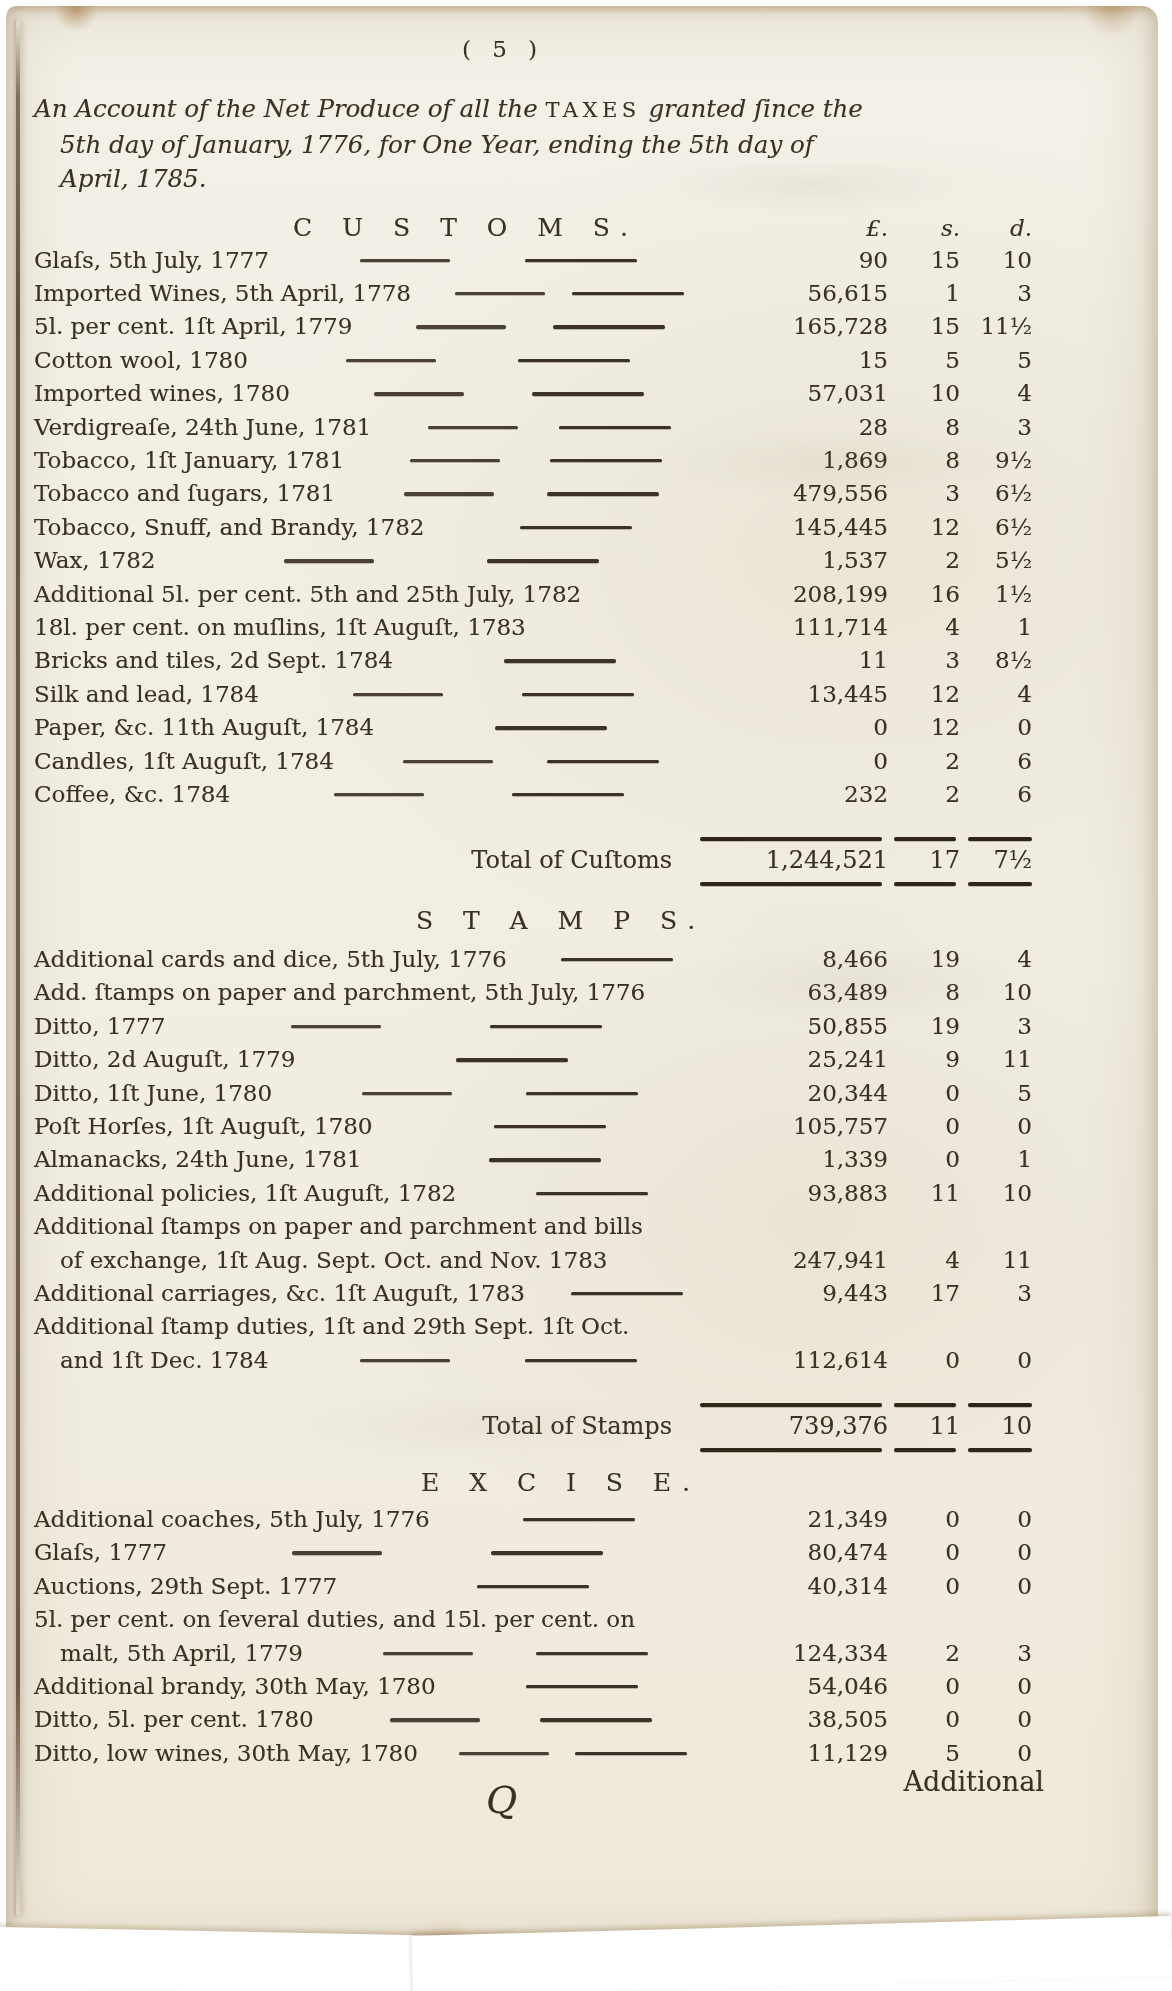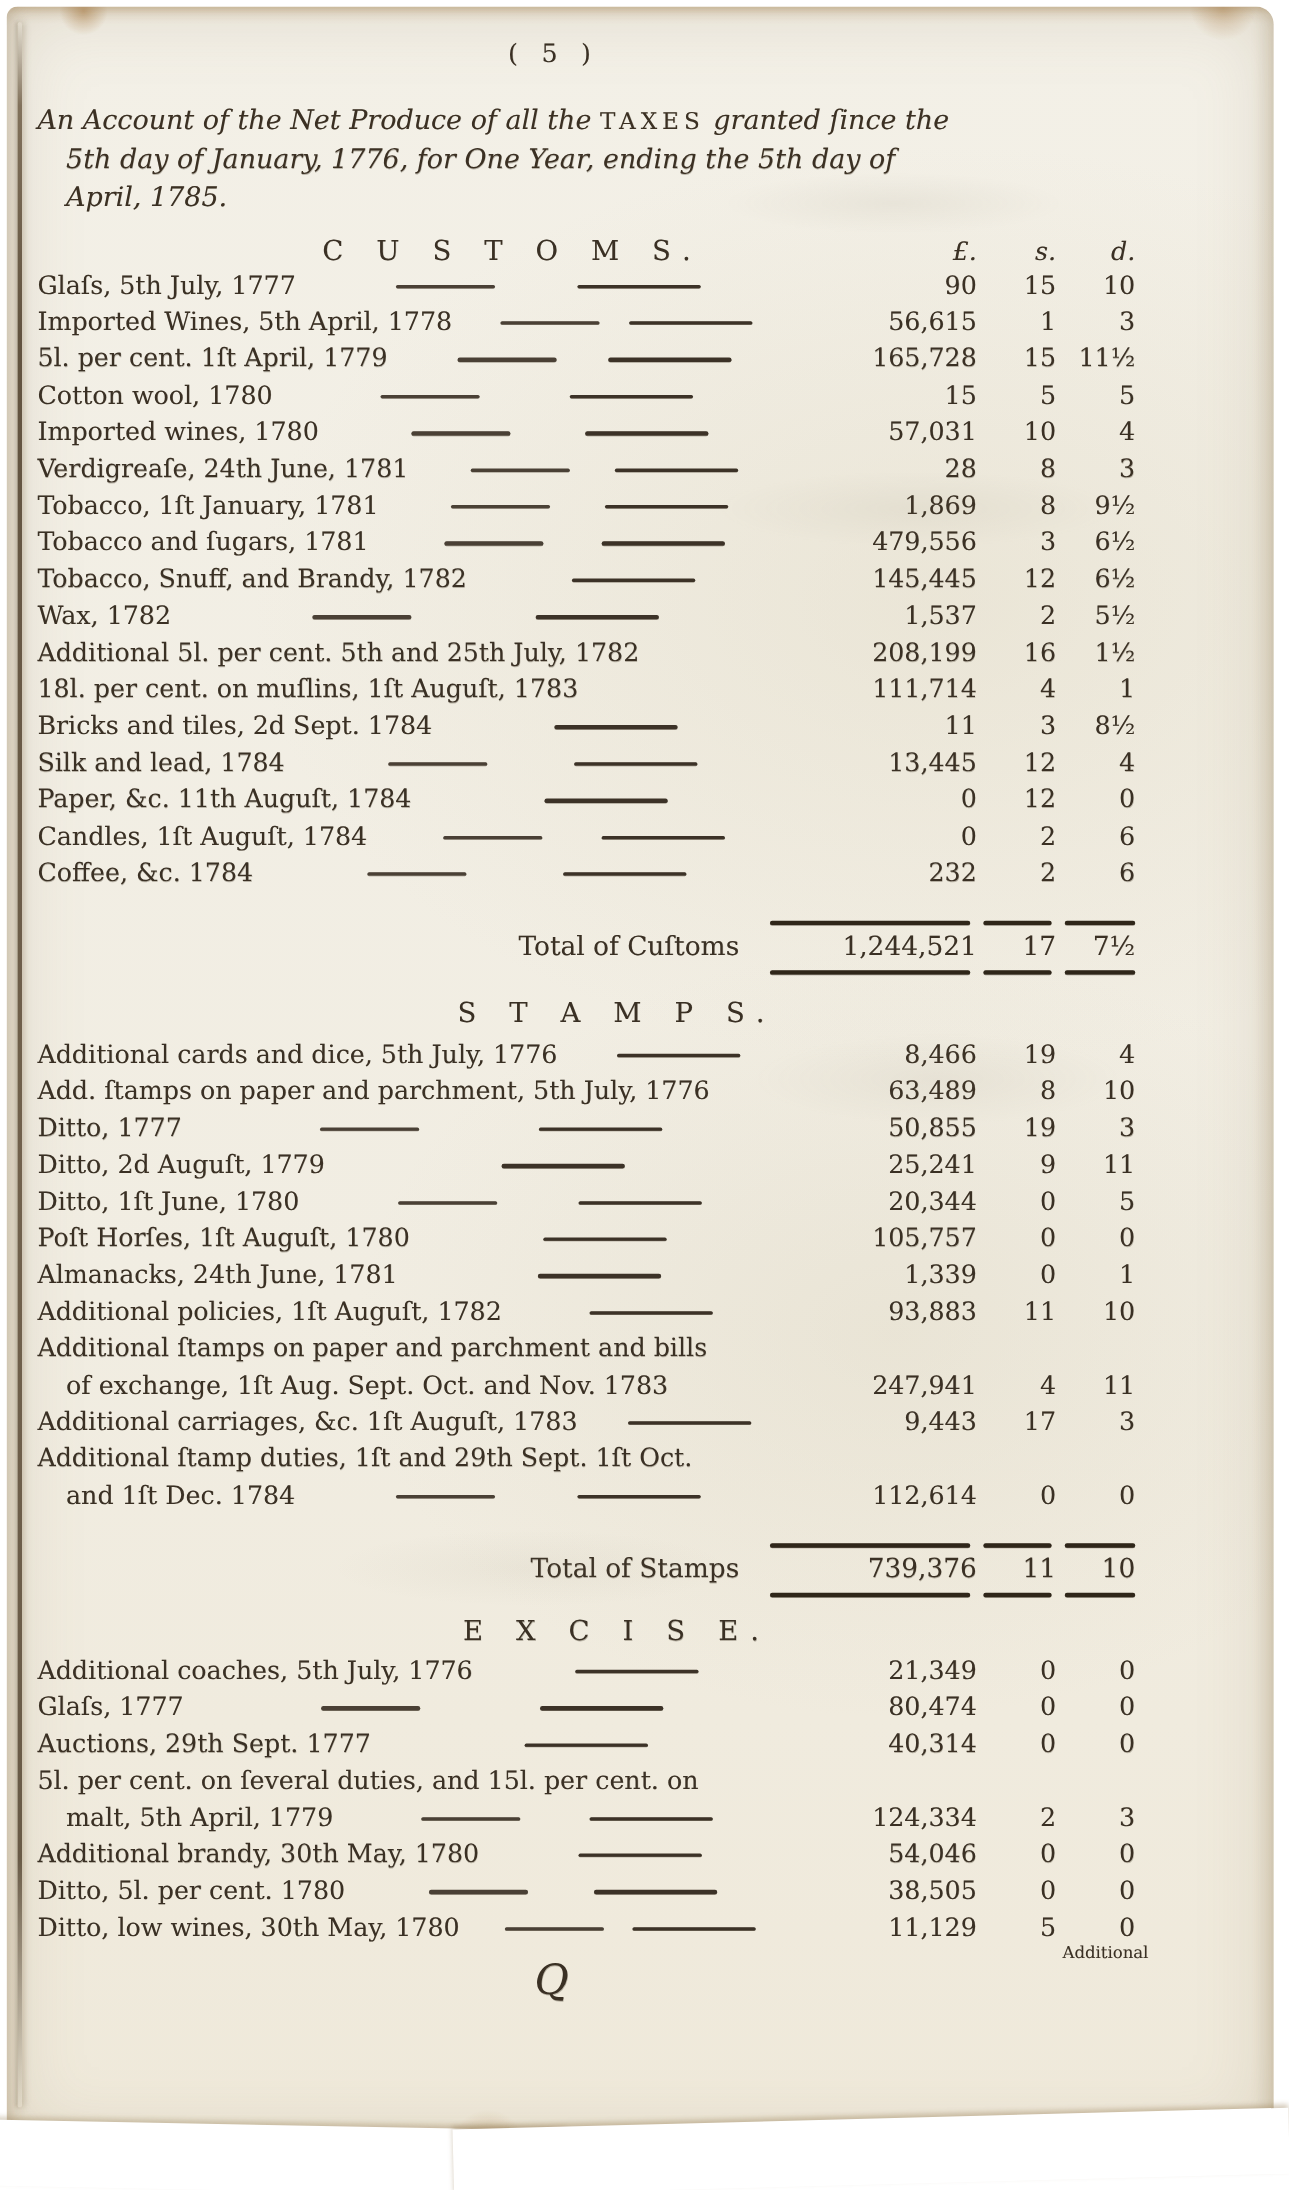--- a/index.html
+++ b/index.html
@@ -77,21 +77,21 @@
     box-shadow:0 .5px 0 rgba(47,38,25,.5);}
   .seg.s1{width:182px;} .seg.s2{width:62px;} .seg.s3{width:64px;}
   .rule-above{margin-top:26px;}
   .rule-below{margin-top:5px;}
 
   .row.total{grid-template-columns:1fr 160px 72px 72px;margin-top:3px;font-size:24px;}
   .row.total .lbl{text-align:right;padding-right:56px;white-space:nowrap;}
 
   .footer{position:relative;height:100px;margin-top:0;}
   .sig{position:absolute;left:452px;top:8px;font-size:38px;font-style:italic;}
-  .catchword{position:absolute;right:-12px;top:-4px;font-size:15px;}
+  .catchword{position:absolute;right:-12px;top:-4px;font-size:27px;}
 
   .lbl,.num,.heading,.colhead,.doc-title,.page-number,.row-line1,.sig,.catchword{
     text-shadow:.3px .4px 0 rgba(55,45,30,.30);}
 </style>
 </head>
 <body>
 
 <div class="page">
   <div class="binding-edge"></div>
 

